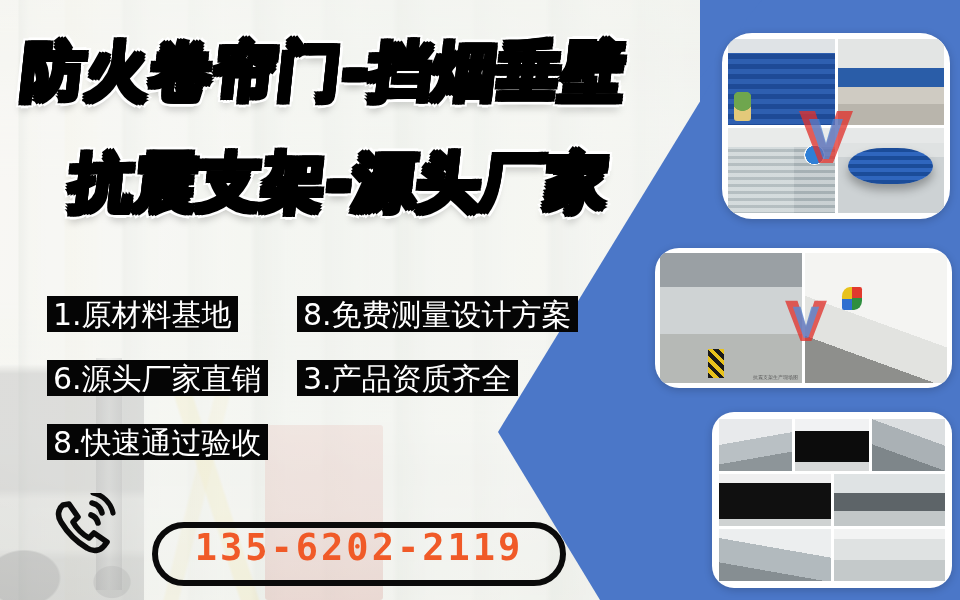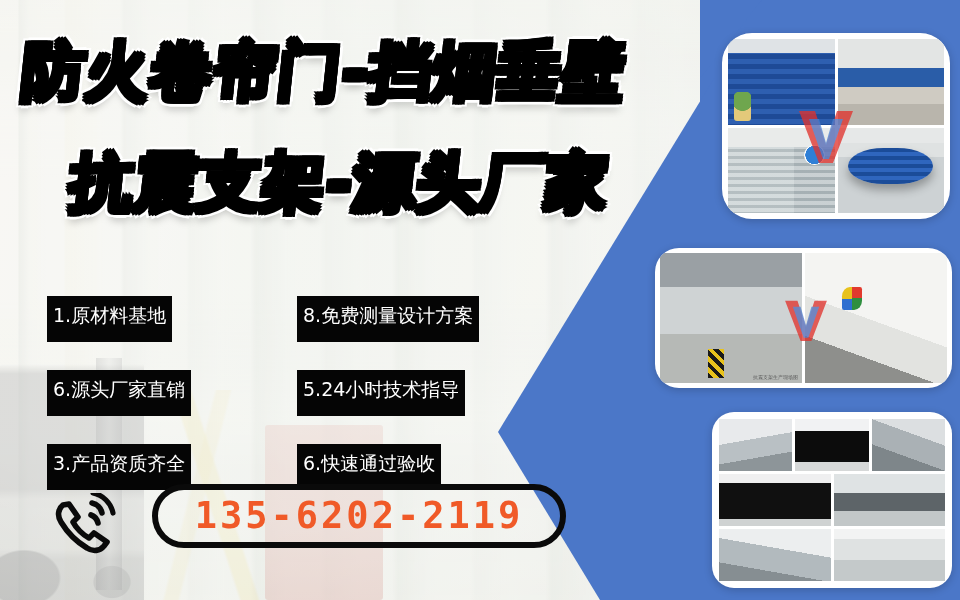--- a/index.html
+++ b/index.html
@@ -126,38 +126,38 @@
   
   .features{
     position:absolute;left:47px;top:296px;width:520px;
     display:grid;grid-template-columns:250px 270px;
     row-gap:28px;column-gap:0px;
   }
   .feat{
     display:inline-block;
     background:#050505;
     color:#ffffff;
-    font-size:19px;
+    font-size:30px;
     line-height:34px;
-    padding:2px 6px 10px 6px;
+    padding:2px 6px 0 6px;
     white-space:nowrap;
     font-family:"DejaVu Sans","Liberation Sans",sans-serif;
     justify-self:start;
   }
 
   
   .phone-icon{
     position:absolute;left:46px;top:493px;width:78px;height:72px;
   }
   .phone-box{
-    position:absolute;left:152px;top:484px;
+    position:absolute;left:152px;top:522px;
     width:414px;height:64px;
     border:6px solid #0a0a0a;
     border-radius:34px;
-    display:flex;align-items:center;justify-content:center;
+    display:flex;justify-content:center;
     background:transparent;
   }
   .phone-num{
     color:#f05a28;
     font-family:"DejaVu Sans Mono","Liberation Mono",monospace;
     font-size:37px;
     font-weight:700;
     letter-spacing:3px;
     line-height:40px;
   }
@@ -287,23 +287,22 @@
     <span class="glyphs">防火卷帘门-挡烟垂壁</span>
   </div>
   <div class="headline hl2">
     <span class="glyphs">抗震支架-源头厂家</span>
   </div>
 
   <div class="features">
     <span class="feat">1.原材料基地</span>
     <span class="feat">8.免费测量设计方案</span>
     <span class="feat">6.源头厂家直销</span>
-    <span class="feat">5.24小时技术指导</span>
     <span class="feat">3.产品资质齐全</span>
-    <span class="feat">6.快速通过验收</span>
+    <span class="feat">8.快速通过验收</span>
   </div>
 
   <svg class="phone-icon" viewBox="0 0 78 72" aria-hidden="true">
     <g fill="none" stroke="#0a0a0a" stroke-width="5.6" stroke-linecap="round" stroke-linejoin="round">
       <path d="M17 12c-5 4-6 11-2 17 6 10 16 20 26 26 6 4 13 3 17-2l3-4-13-9-5 5c-6-3-13-10-16-16l5-5-9-13z"></path>
       <path d="M46 10c5 1 9 5 10 10"></path>
       <path d="M45 22c3 1 6 4 7 8"></path>
       <path d="M47 0c10 2 18 10 20 20" stroke-width="5.2"></path>
     </g>
   </svg>

